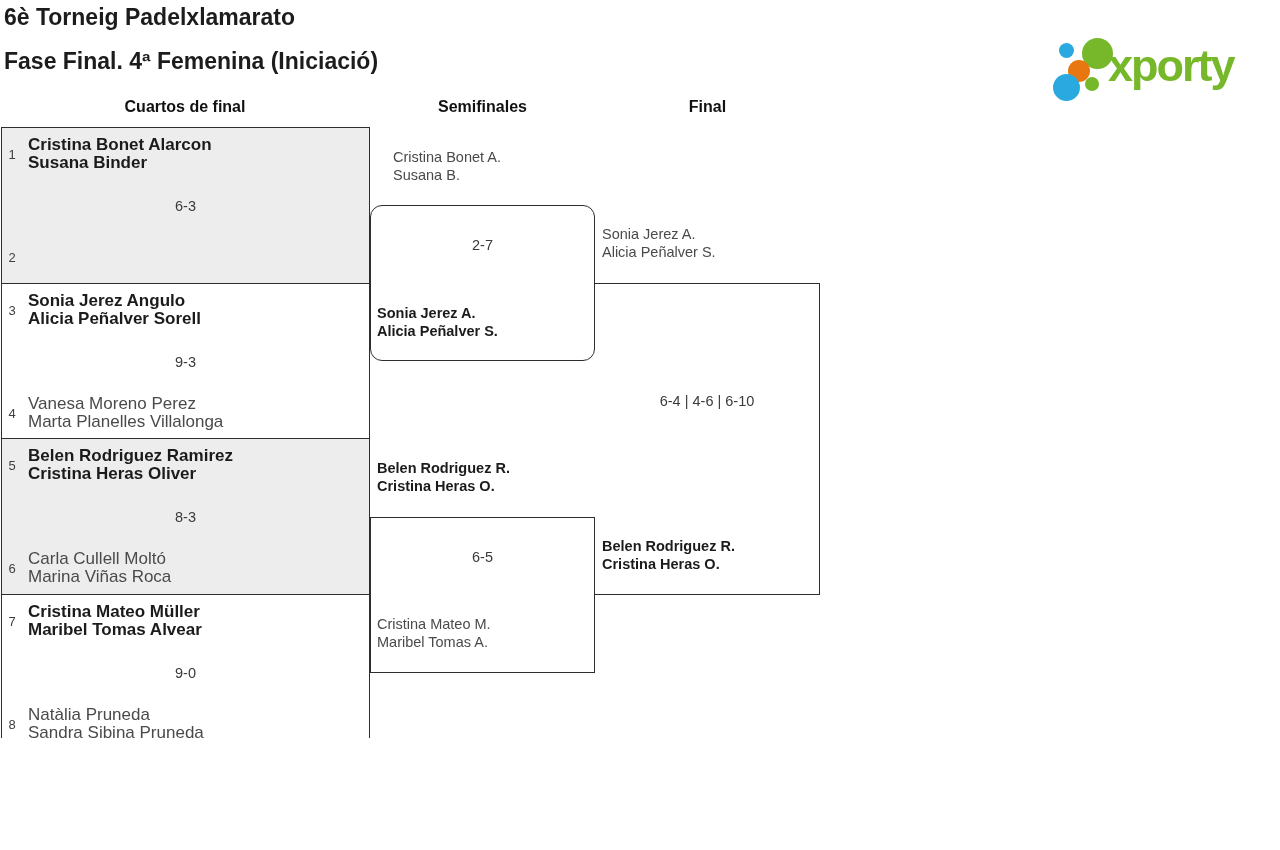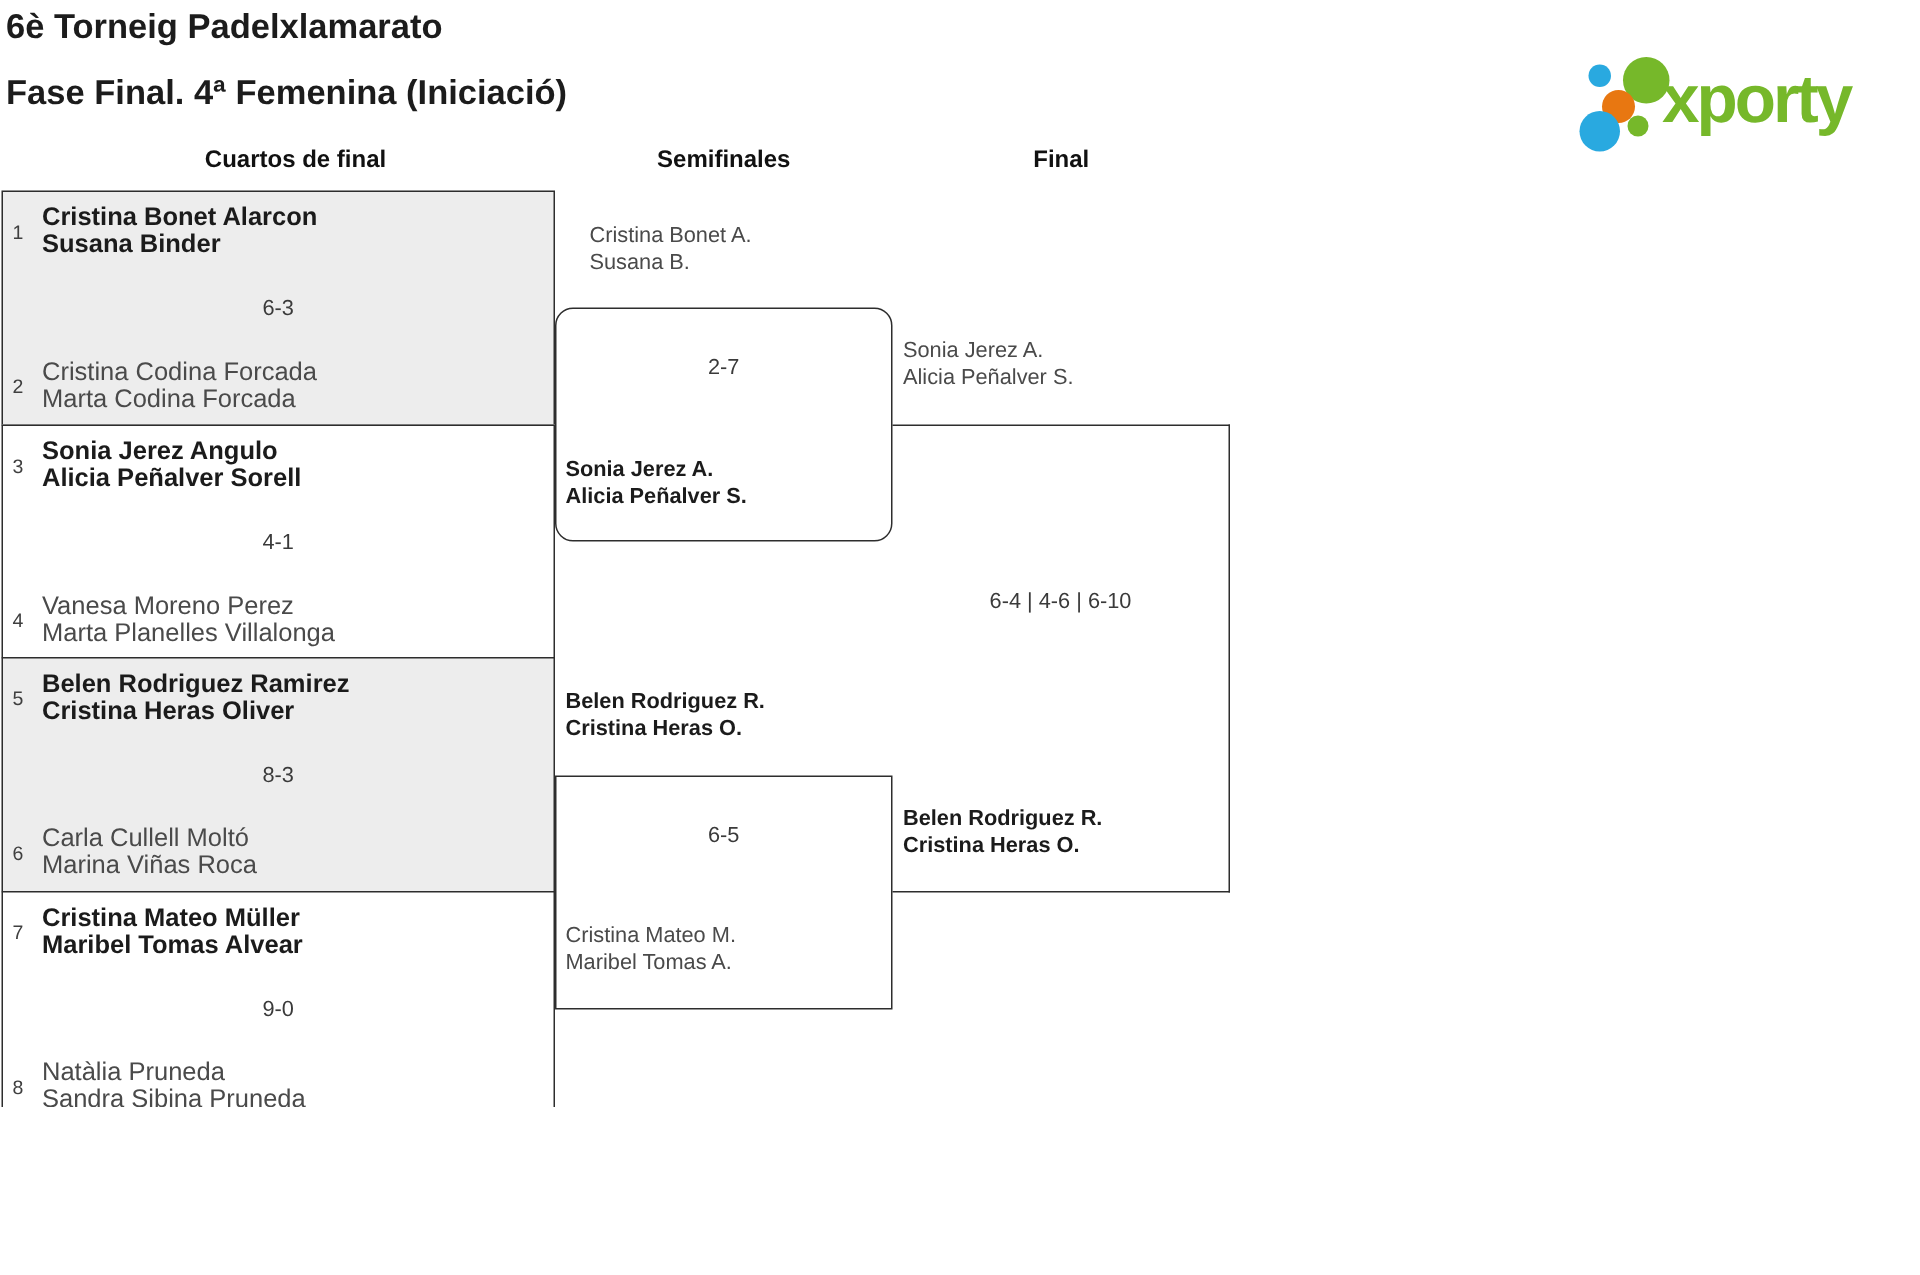--- a/index.html
+++ b/index.html
@@ -36,21 +36,21 @@
     font-size: 45px; font-weight: 700; color: #76b82a;
     letter-spacing: -2px; line-height: 48px;
   }
 
   
   .round-header {
     position: absolute; top: 98px;
     font-size: 16px; font-weight: 700; color: #111111;
     text-align: center; line-height: 18px;
   }
-  .rh-qf { left: 0; width: 370px; padding-left: 12px; }
+  .rh-qf { left: 0; width: 370px; }
   .rh-sf { left: 370px; width: 225px; }
   .rh-f  { left: 595px; width: 225px; }
 
   
   .match-box {
     position: absolute;
     box-sizing: border-box;
     border: 1px solid #2d2d2d;
   }
   .qf { left: 1px; width: 369px; background: #ffffff; }
@@ -113,36 +113,32 @@
     <div class="team-row" style="top:8px;">
       <div class="seed">1</div>
       <div class="names bold">
         <span class="name-line">Cristina Bonet Alarcon</span>
         <span class="name-line">Susana Binder</span>
       </div>
     </div>
     <div class="score" style="top:69px;">6-3</div>
     <div class="team-row" style="top:111px;">
       <div class="seed">2</div>
-      <div class="names">
-        <span class="name-line">Cristina Codina Forcada</span>
-        <span class="name-line">Marta Codina Forcada</span>
-      </div>
     </div>
   </div>
 
   <div class="match-box qf" style="top:283px;height:156px;">
     <div class="team-row" style="top:8px;">
       <div class="seed">3</div>
       <div class="names bold">
         <span class="name-line">Sonia Jerez Angulo</span>
         <span class="name-line">Alicia Peñalver Sorell</span>
       </div>
     </div>
-    <div class="score" style="top:69px;">4-1</div>
+    <div class="score" style="top:69px;">9-3</div>
     <div class="team-row" style="top:111px;">
       <div class="seed">4</div>
       <div class="names">
         <span class="name-line">Vanesa Moreno Perez</span>
         <span class="name-line">Marta Planelles Villalonga</span>
       </div>
     </div>
   </div>
 
   <div class="match-box qf shaded" style="top:438px;height:157px;">

